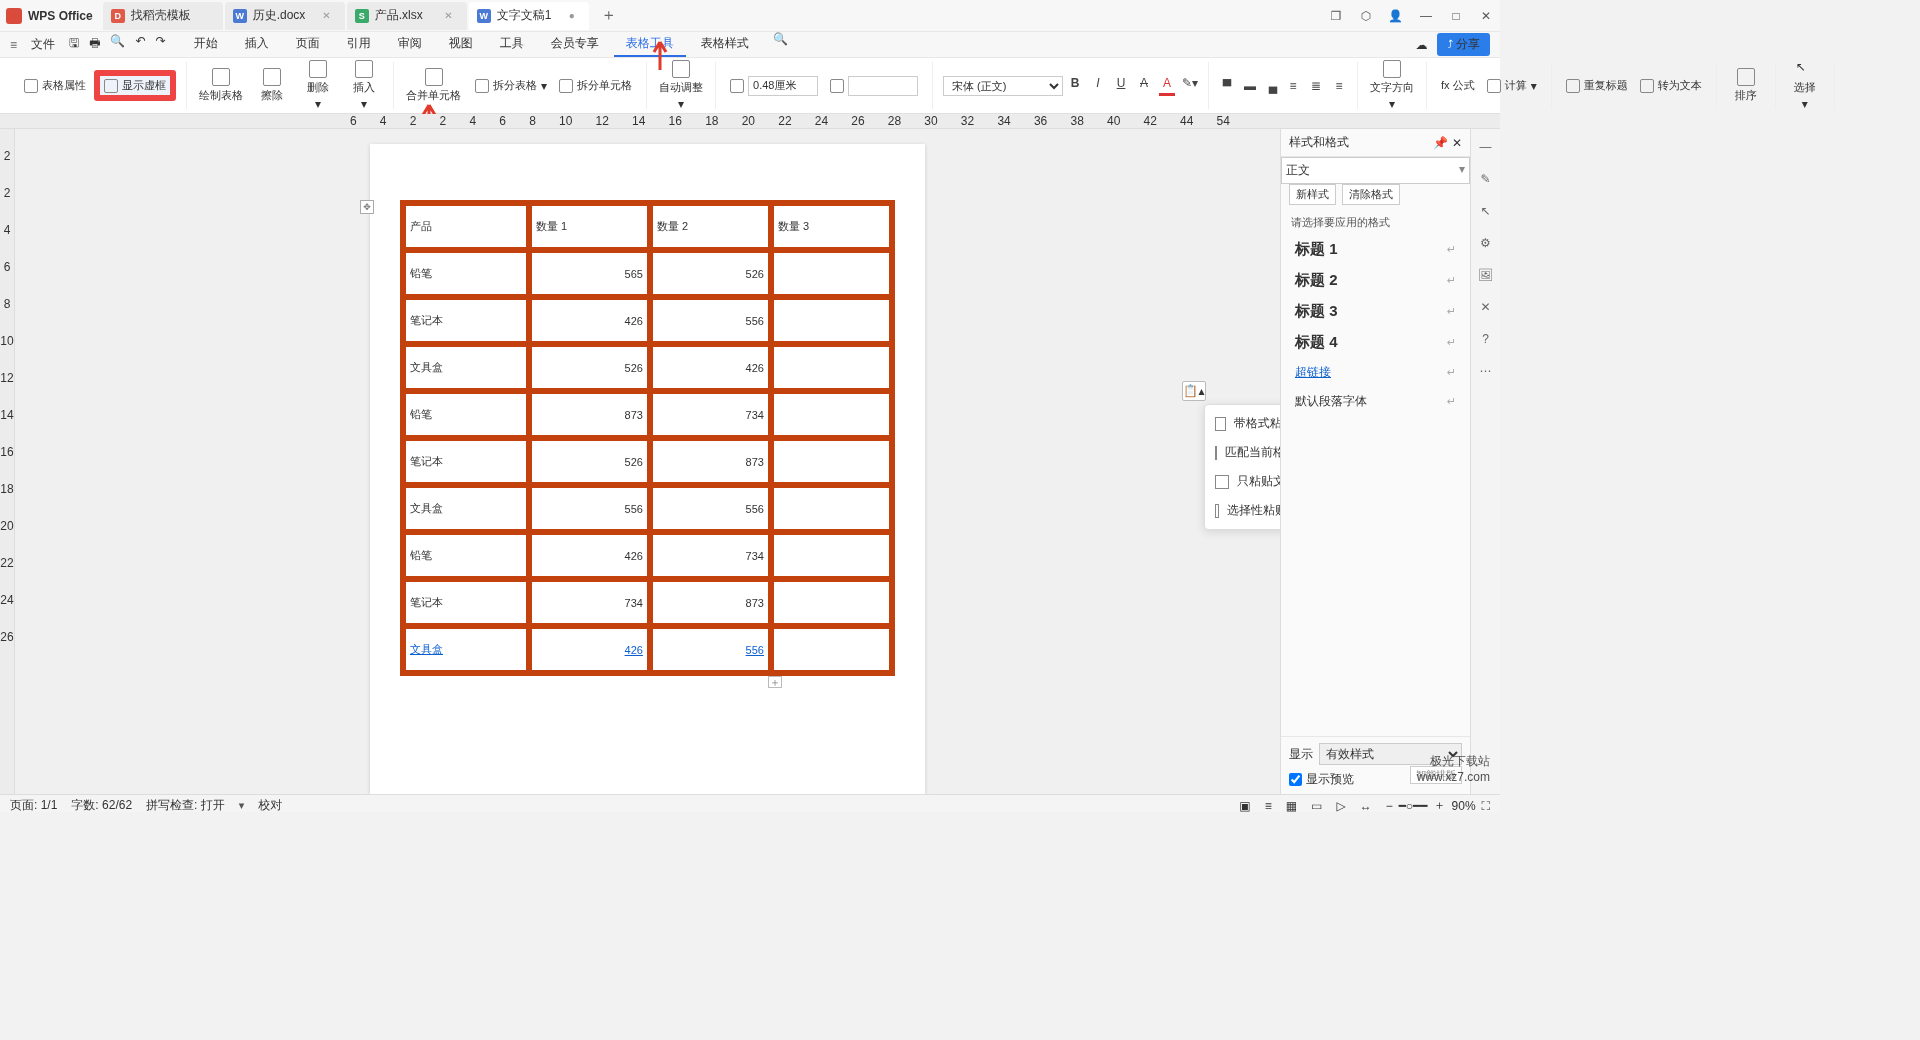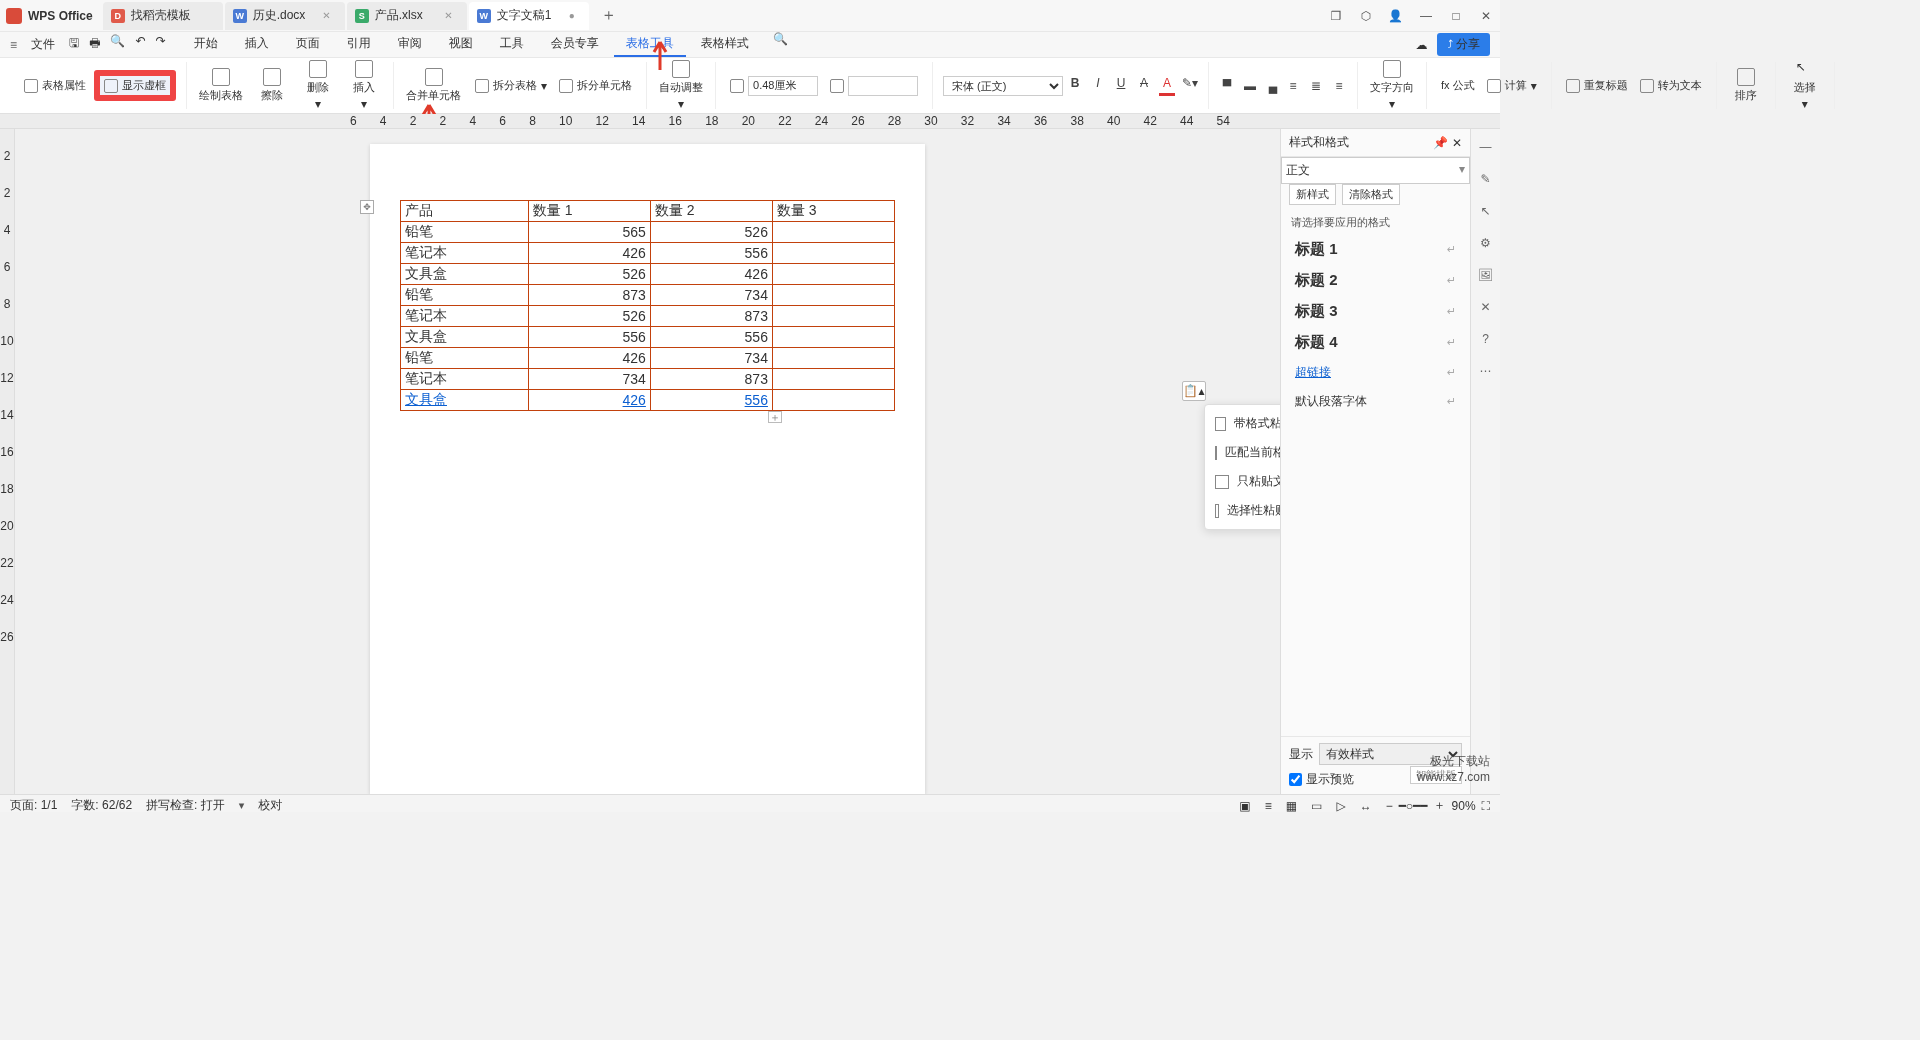--- a/index.html
+++ b/index.html
@@ -61,21 +61,21 @@
 
   
   .workspace{height:665px;display:flex;position:relative;background:#f0f0f0}
   .ruler-v{width:15px;background:#ececec;border-right:1px solid #ddd;display:flex;flex-direction:column;align-items:center;padding-top:20px;gap:23px;font-size:9px;color:#777}
   .canvas{flex:1;overflow:hidden;position:relative;display:flex;justify-content:center;padding-top:15px}
   .page{width:555px;min-height:640px;background:#fff;box-shadow:0 1px 4px rgba(0,0,0,.15);position:relative;padding:56px 30px 30px 30px}
   .page .move-handle{position:absolute;left:-10px;top:56px;width:14px;height:14px;border:1px solid #aaa;background:#fff;display:flex;align-items:center;justify-content:center;font-size:9px;color:#777}
 
   
   .tbl{border-collapse:collapse;width:100%}
-  .tbl th,.tbl td{border:1px solid #c2410c;font-size:14px;padding:1px 4px;height:15px}
+  .tbl th,.tbl td{border:6px solid #c2410c;font-size:11px;padding:13px 4px;height:15px}
   .tbl th{text-align:left;font-weight:400;background:#fff}
   .tbl td.num{text-align:right}
   .tbl td.link{color:#0b5fd1;text-decoration:underline}
   .add-row{position:absolute;left:50%;bottom:auto;width:14px;height:12px;border:1px solid #bbb;background:#fff;color:#888;font-size:11px;display:flex;align-items:center;justify-content:center}
 
   
   .paste-chip{position:absolute;right:74px;top:252px;width:24px;height:20px;border:1px solid #bbb;background:#fff;border-radius:2px;display:flex;align-items:center;justify-content:center}
   .paste-pop{position:absolute;right:-44px;top:275px;width:120px;background:#fff;border:1px solid #ddd;border-radius:4px;box-shadow:0 2px 10px rgba(0,0,0,.12);padding:4px 0}
   .paste-pop .pi{display:flex;align-items:center;gap:8px;padding:6px 10px;font-size:11px;white-space:nowrap}
   .paste-pop .pico{width:14px;height:14px;border:1px solid #888;background:#fff}

